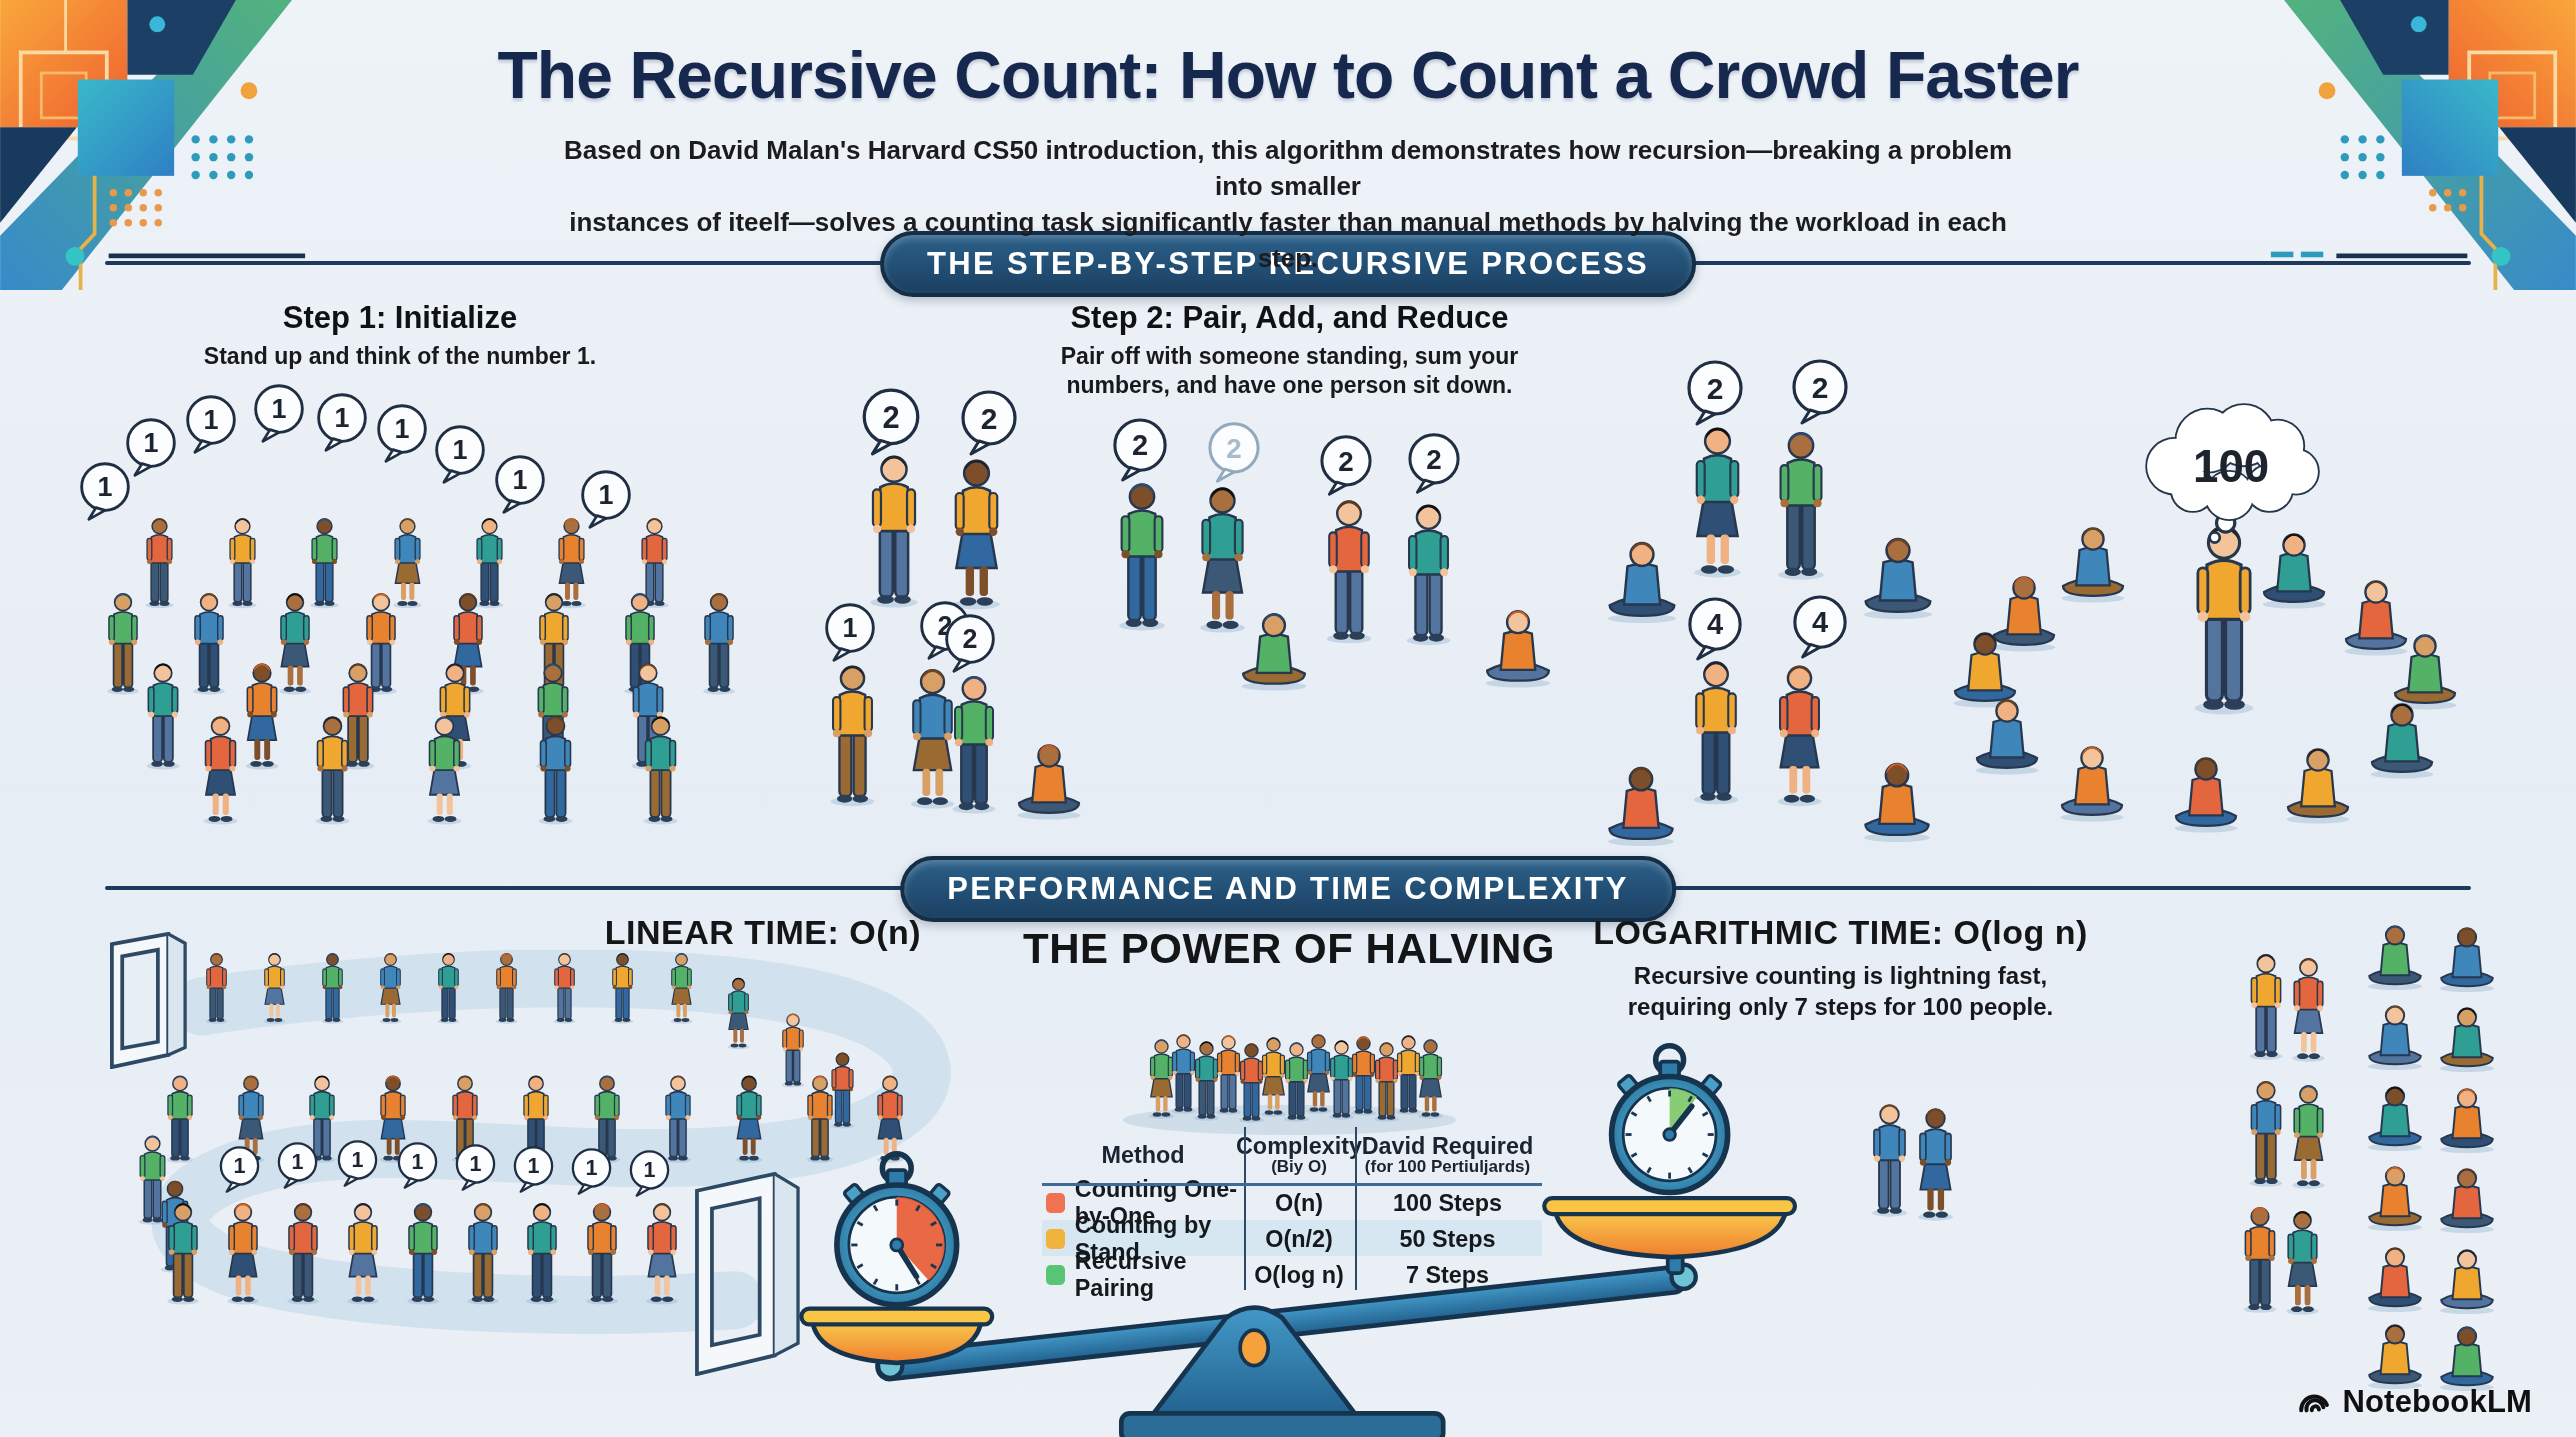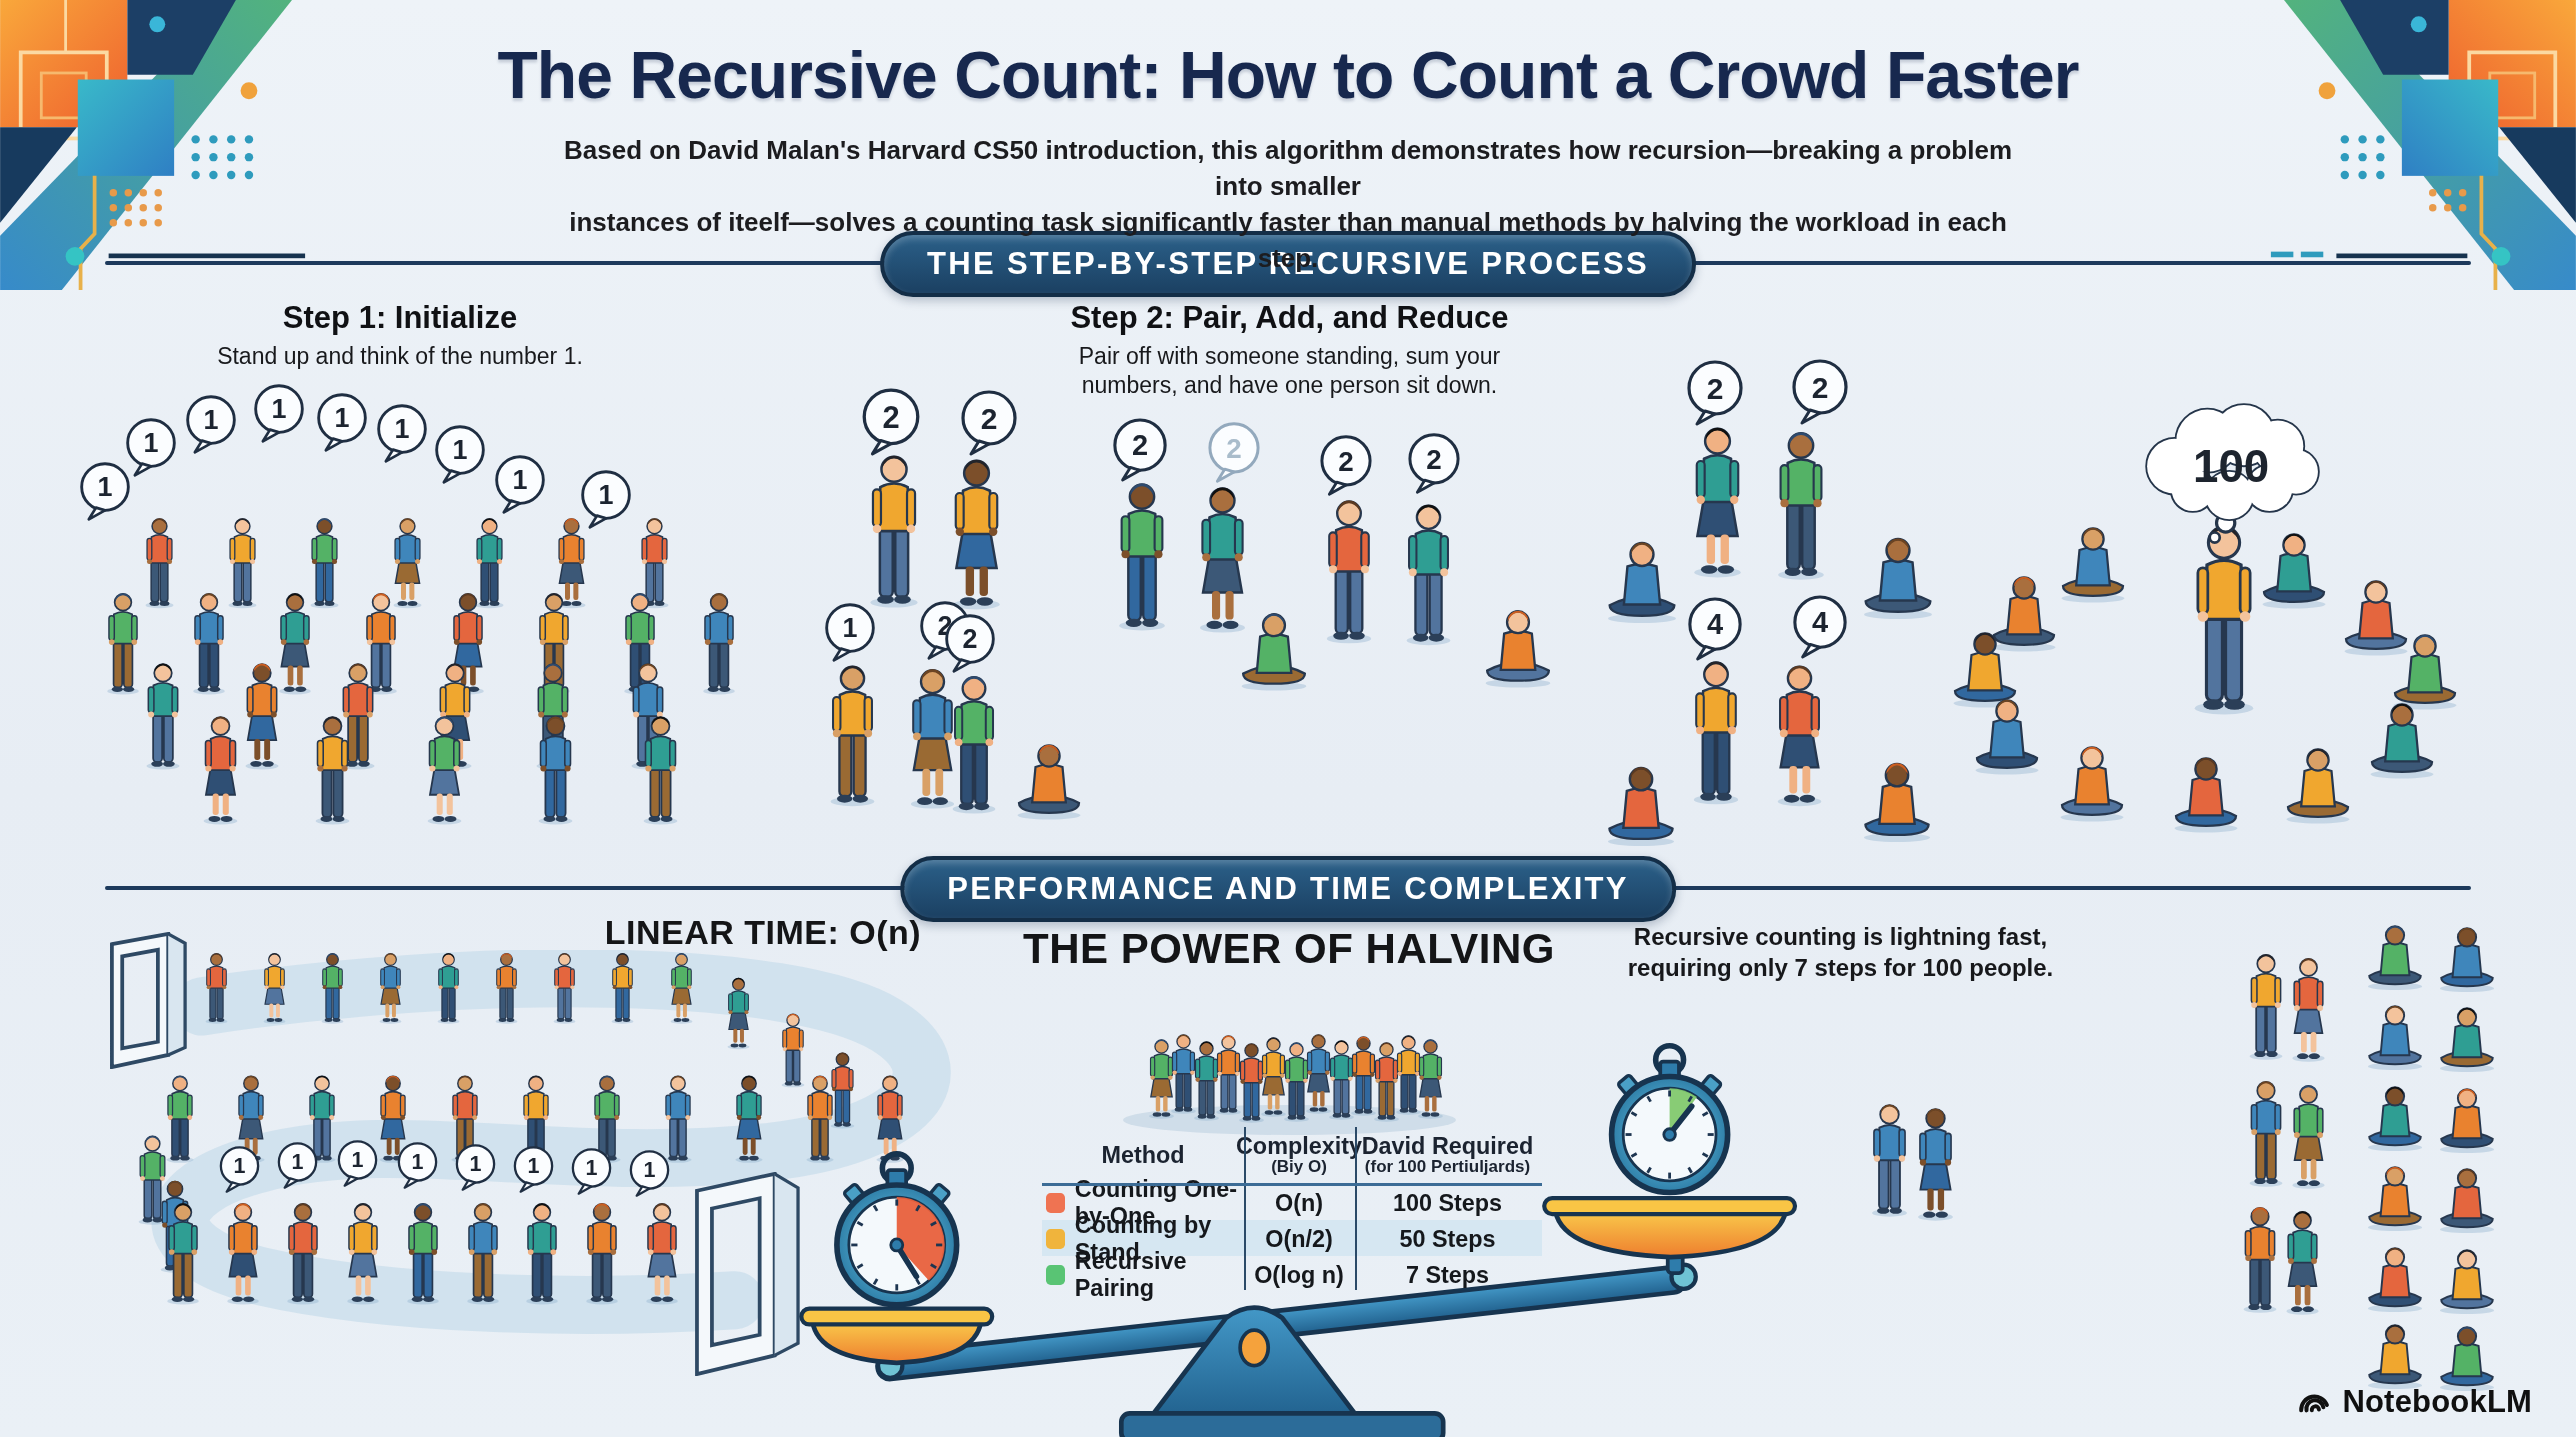--- a/index.html
+++ b/index.html
@@ -13,21 +13,21 @@
     text-shadow:0 2.8px 2.8px rgba(23,40,78,.18);}
   .subtitle{position:absolute;top:133px;left:50%;transform:translateX(-50%);width:1460px;
     text-align:center;font-size:26px;font-weight:600;color:#1c1c1f;line-height:1.38;z-index:5;}
   .rule{position:absolute;left:105px;right:105px;height:3.7px;background:#1d3a5c;border-radius:1.9px;z-index:3;}
   .pill{position:absolute;left:50%;transform:translateX(-50%);z-index:4;white-space:nowrap;
     background:linear-gradient(#2b6089,#1b4062);border:4.7px solid #142e47;border-radius:41px;
     padding:11.2px 43px;color:#fff;font-size:31px;font-weight:800;letter-spacing:2.3px;
     box-shadow:inset 0 3.7px 7.5px rgba(255,255,255,.22),0 3.7px 9.4px rgba(20,40,70,.25);}
   .step-head,.perf-head{position:absolute;text-align:center;z-index:5;}
   .step-head h2{margin:0;font-size:31px;font-weight:800;color:#101114;}
-  .step-head p{margin:5.6px 0 0;font-size:23px;font-weight:400;color:#18191c;line-height:1.3;}
+  .step-head p{margin:5.6px 0 0;font-size:23px;font-weight:700;color:#18191c;line-height:1.3;}
   .perf-head h2{margin:0;font-size:34px;font-weight:800;color:#141517;letter-spacing:0.5px;}
   .perf-head p{margin:7.5px 0 0;font-size:24px;font-weight:600;color:#17181b;line-height:1.32;}
   .perf-head b{font-weight:800;}
   #scenes{position:absolute;inset:0;z-index:1;}
   .cmp-table{position:absolute;left:1042px;top:1125px;width:500px;height:167px;z-index:6;
     display:grid;grid-template-columns:202px 110px 187px;grid-template-rows:60px 36px 36px 36px;}
   .cmp-table .hl{position:absolute;left:0;top:95px;width:500px;height:36px;background:#d6e7f2;z-index:0;}
   .cmp-table .vline{position:absolute;top:1.9px;bottom:1.9px;width:2.3px;background:#2b4a68;z-index:2;}
   .cmp-table .v1{left:202px;} .cmp-table .v2{left:313px;}
   .cmp-table .hline{position:absolute;left:0;top:58px;width:500px;height:2.8px;background:#3c6c96;z-index:2;}
@@ -2008,20 +2008,21 @@
     <span>PERFORMANCE AND TIME COMPLEXITY</span>
   </div>
 
   <div class="perf-head" style="left:515px;top:913px;width:496px">
     <h2>LINEAR TIME: O(n)</h2>
   </div>
   <div class="perf-head" style="left:1008px;top:925px;width:562px">
     <h2 style="font-size:42px">THE POWER OF HALVING</h2>
   </div>
   <div class="perf-head" style="left:1588px;top:913px;width:505px">
+    <h2>LOGARITHMIC TIME: O(log n)</h2>
     <p>
       <span>Recursive counting is lightning fast,</span><br>
       <span>requiring only</span> <b>7 steps</b> <span>for 100 people.</span>
     </p>
   </div>
 
   <div class="cmp-table">
     <div class="hl"></div>
     <div class="vline v1"></div>
     <div class="vline v2"></div>

